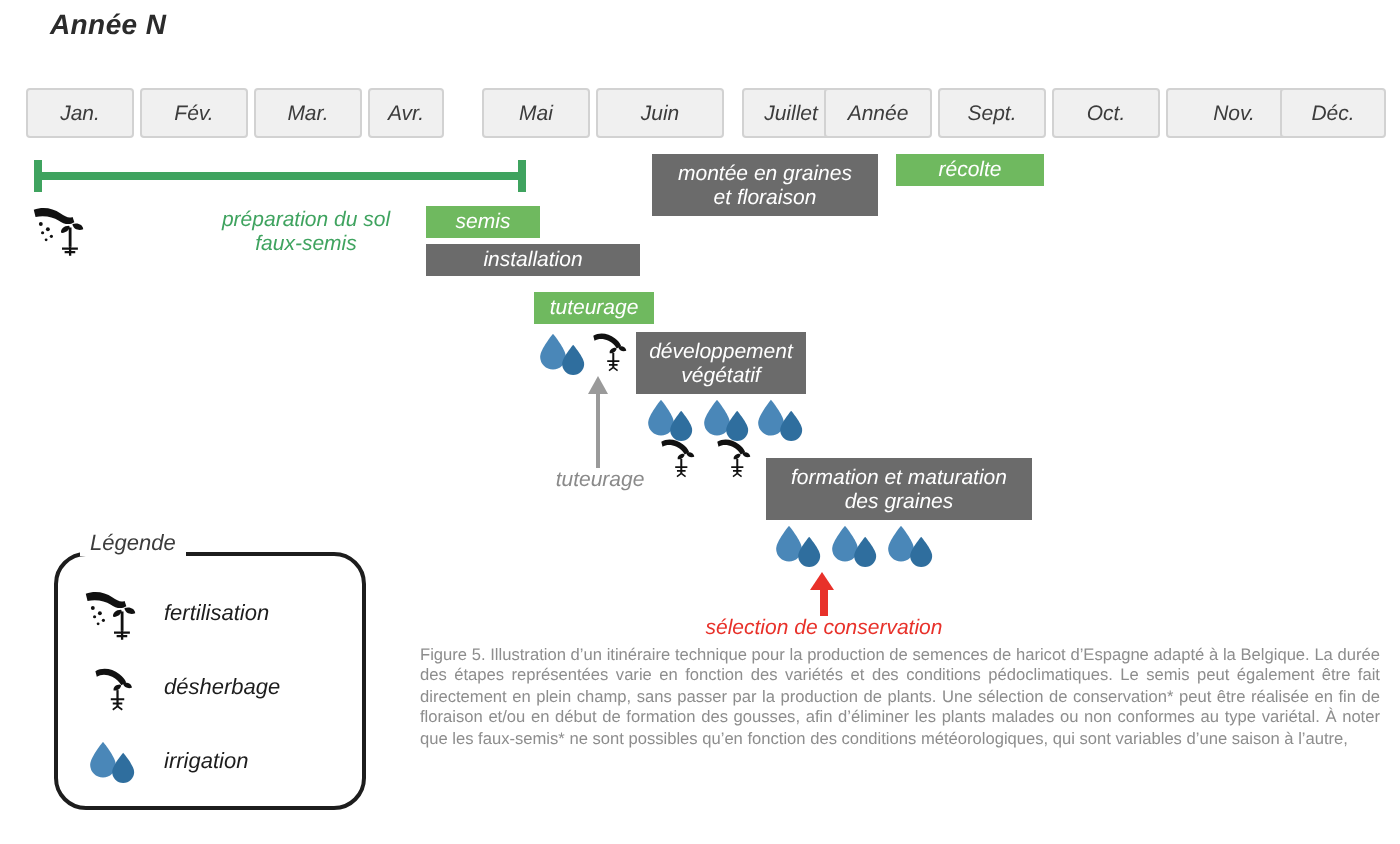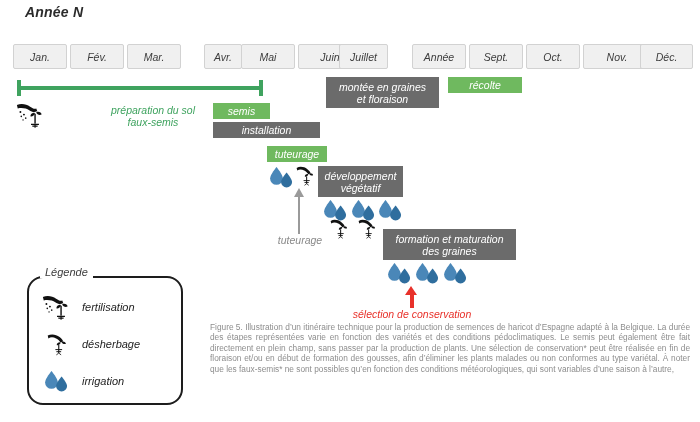--- a/index.html
+++ b/index.html
@@ -119,30 +119,30 @@
 <div class="abs" id="month-row">
     <div class="month-cell" style="left: 0px; width: 54px;">
       <span>Jan.</span>
     </div>
     <div class="month-cell" style="left: 57px; width: 54px; justify-content: center;">
       <span>Fév.</span>
     </div>
     <div class="month-cell" style="left: 114px; width: 54px;">
       <span>Mar.</span>
     </div>
-    <div class="month-cell" style="left: 171px; width: 38px; margin-left: 20px;">
+    <div class="month-cell" style="left: 171px; width: 38px;">
       <span>Avr.</span>
     </div>
     <div class="month-cell" style="left: 228px; width: 54px;">
       <span>Mai</span>
     </div>
     <div class="month-cell" style="left: 285px; width: 64px;">
       <span>Juin</span>
     </div>
-    <div class="month-cell" style="left: 326px; width: 49px;">
+    <div class="month-cell" style="left: 358px; width: 49px;">
       <span>Juillet</span>
     </div>
     <div class="month-cell" style="left: 399px; width: 54px;">
       <span>Année</span>
     </div>
     <div class="month-cell" style="left: 456px; width: 54px;">
       <span>Sept.</span>
     </div>
     <div class="month-cell" style="left: 513px; width: 54px;">
       <span>Oct.</span>

